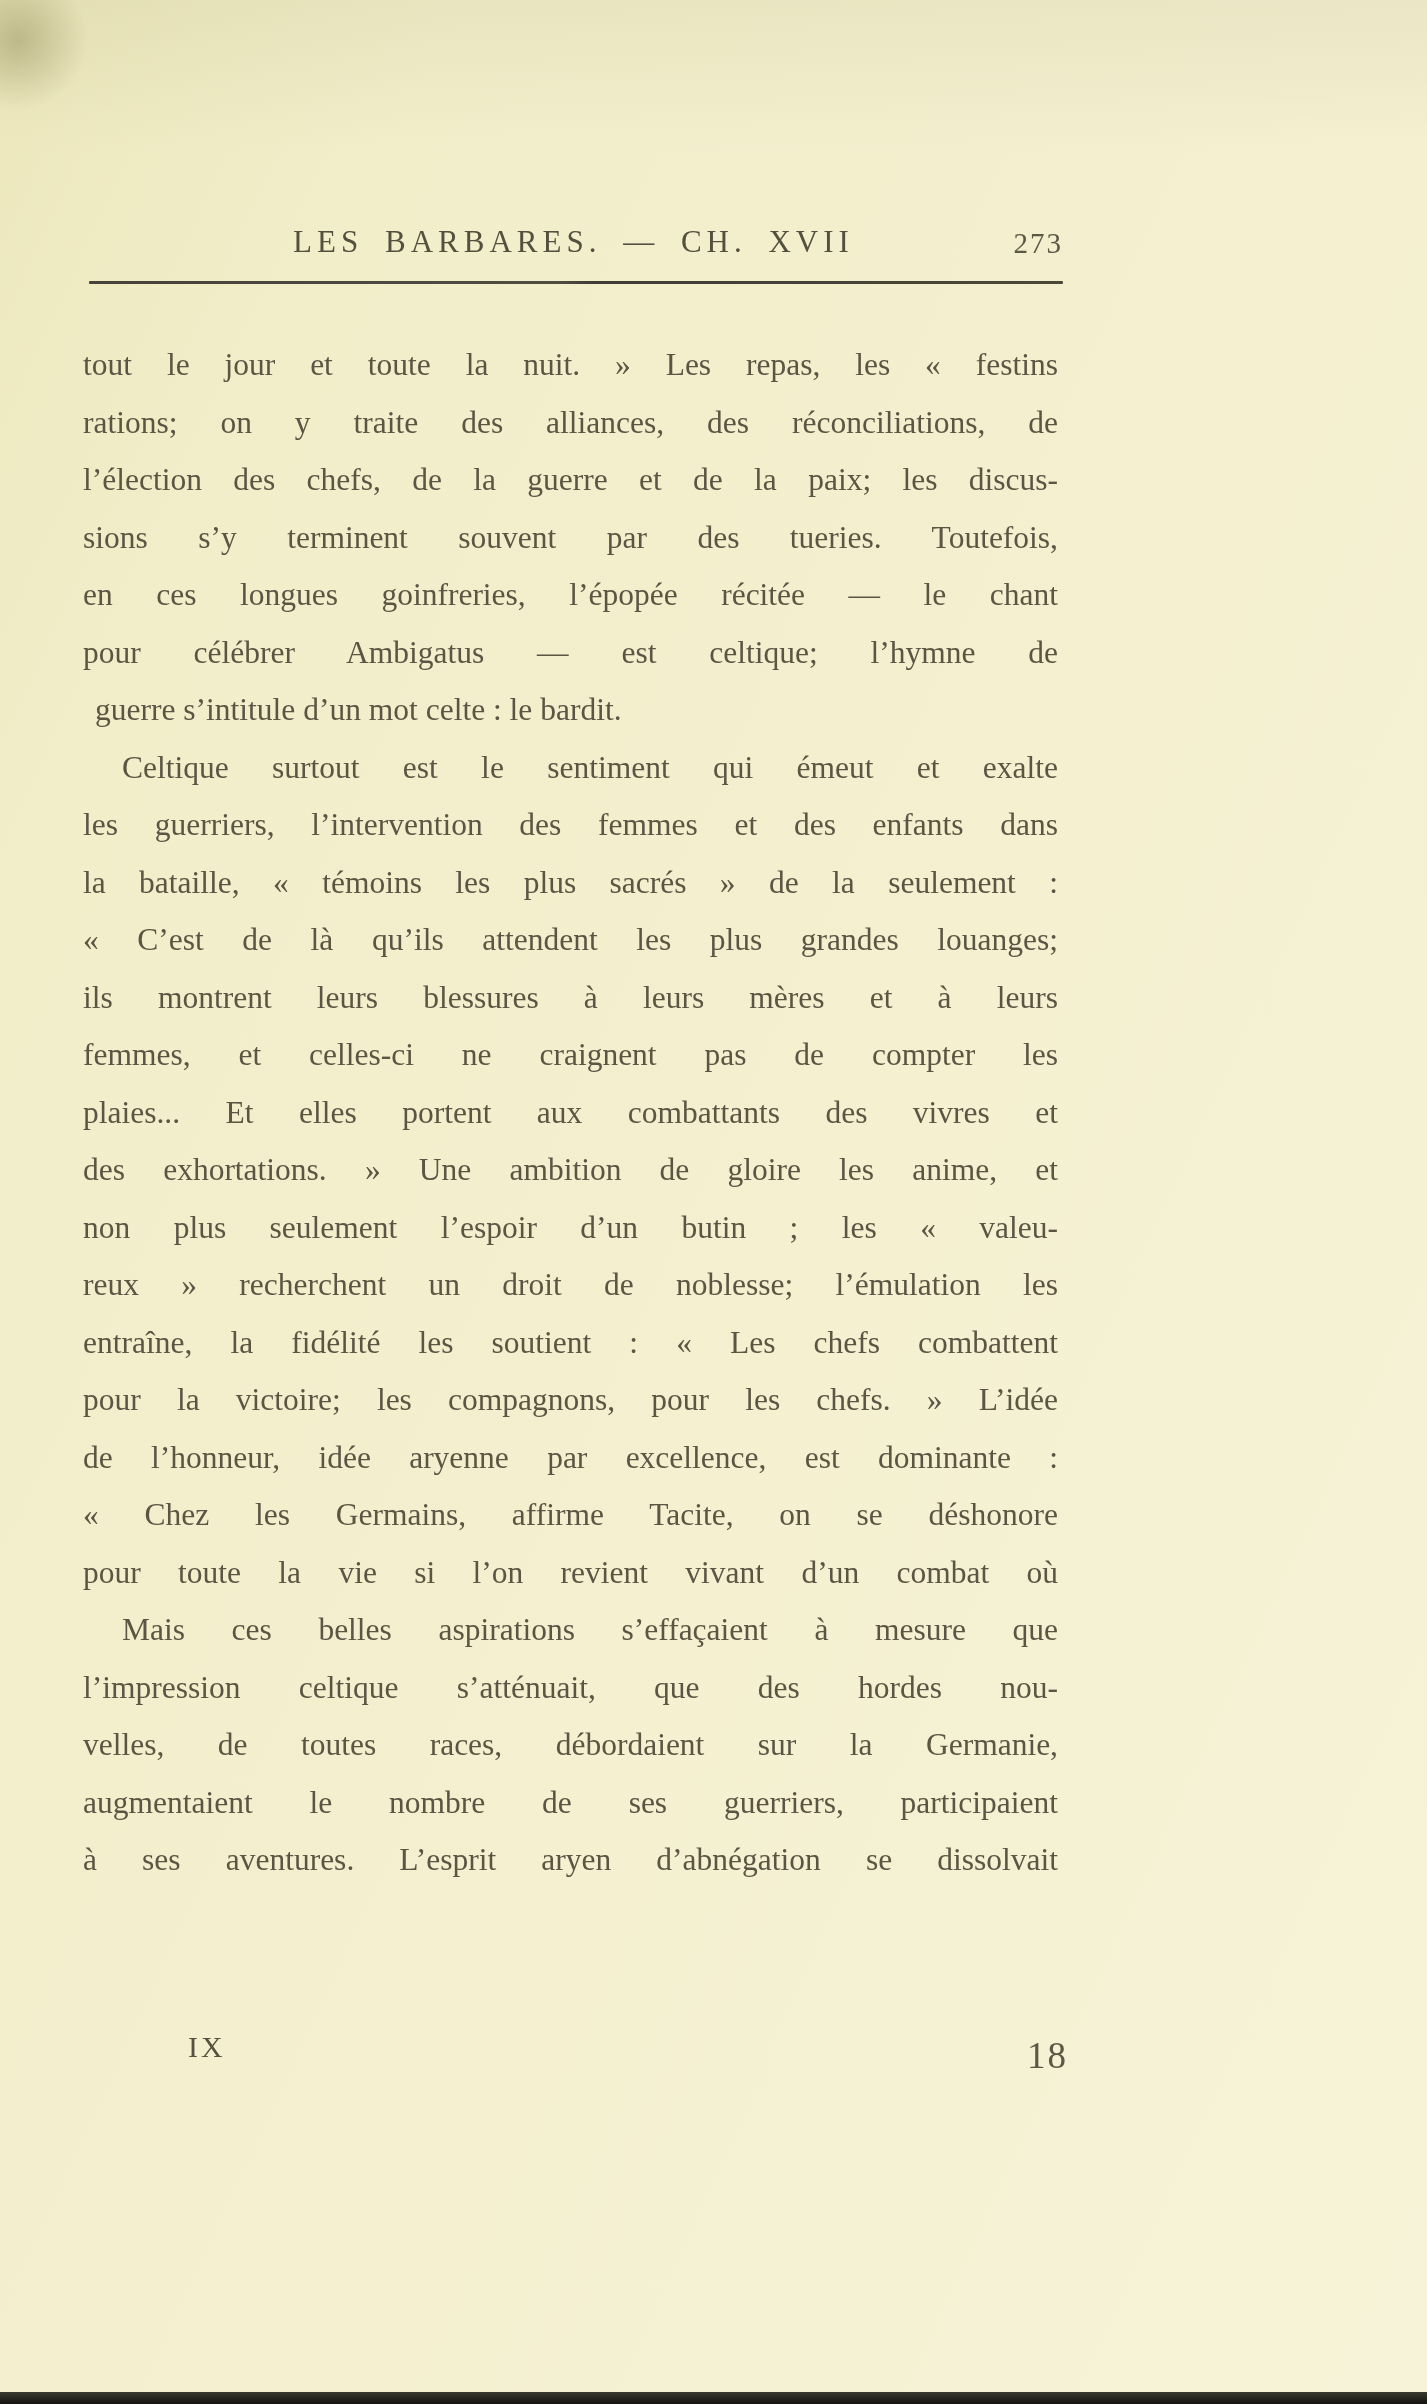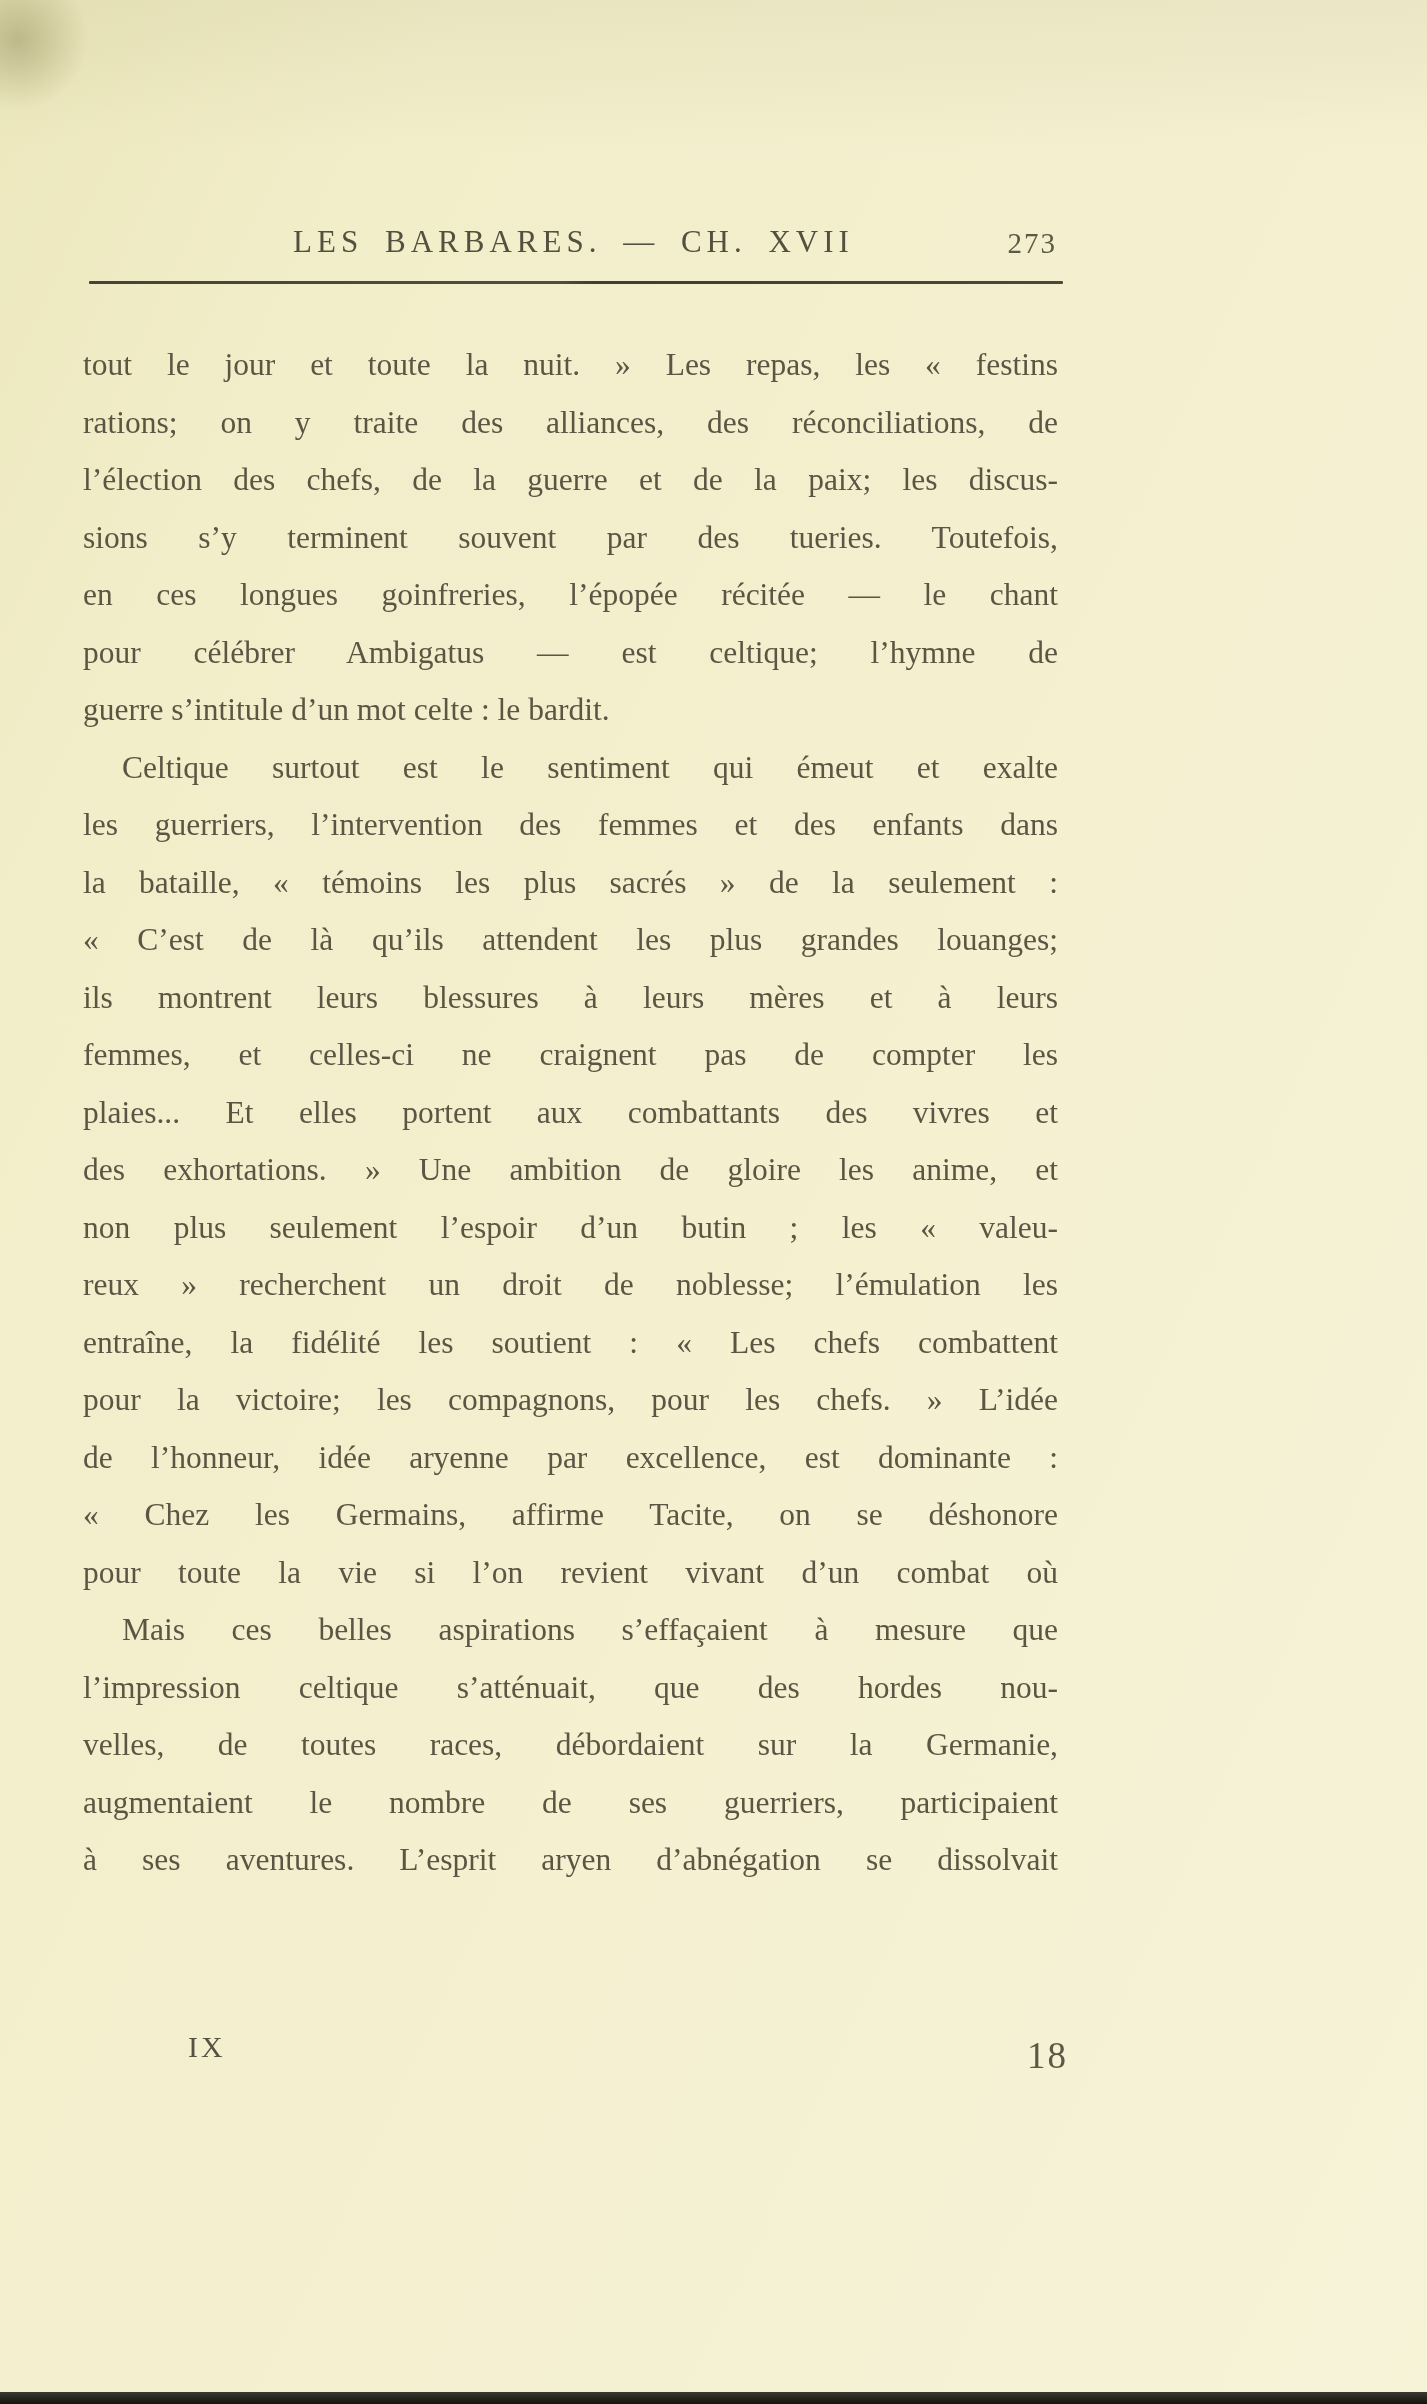--- a/index.html
+++ b/index.html
@@ -26,40 +26,40 @@
 
   .running-header{
     position:absolute; left:90px; top:224px; width:975px; height:42px;
   }
   .header-title{
     position:absolute; left:0; right:8px; text-align:center;
     font-size:31px; letter-spacing:5px; word-spacing:9px; color:#54503f;
     white-space:nowrap;
   }
   .header-pagenum{
-    position:absolute; right:8px; top:3px;
+    position:absolute; right:2px; top:3px;
     font-size:29px; letter-spacing:2px; color:#5d5846;
   }
   .header-rule{
     position:absolute; left:89px; top:281px; width:974px; height:3px;
     background:linear-gradient(90deg,#45433a 0%, #504d41 48%, #3f3d34 52%, #4a4839 100%);
     border-radius:1px;
   }
 
   .body-text{
     position:absolute; left:83px; top:336px; width:975px;
     font-size:31.5px; line-height:57.5px; color:#5c5544;
   }
   .paragraph{ margin:0; }
   .text-line{
     text-align:justify;
     text-align-last:justify;
     white-space:normal;
   }
-  .text-line.last{ text-align-last:left; }
+  .text-line.last{ text-align-last:left;margin-left:12px; }
   .text-line.indent{ text-indent:39px; }
 
   .footer-signature{
     position:absolute; left:188px; top:2030px;
     font-size:30px; letter-spacing:3px; color:#565140;
   }
   .footer-sheetnum{
     position:absolute; left:1027px; top:2034px;
     font-size:37px; letter-spacing:2px; color:#5d5846;text-align:right;
   }

